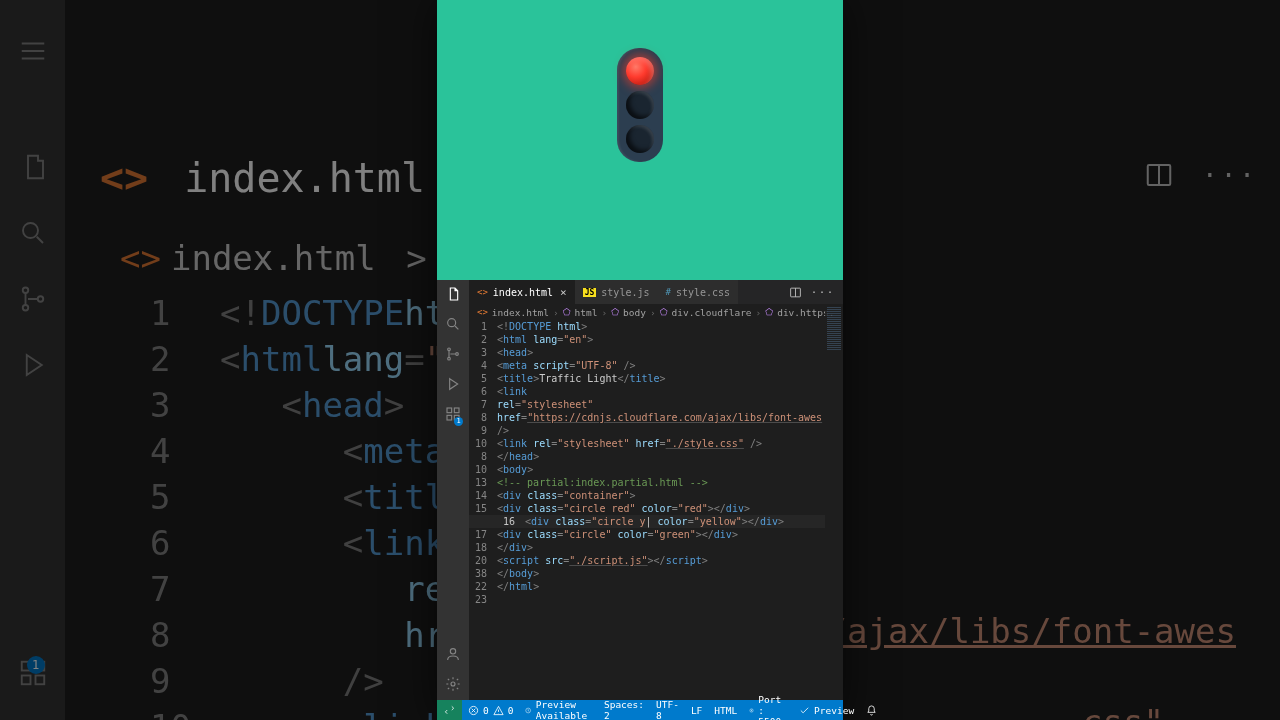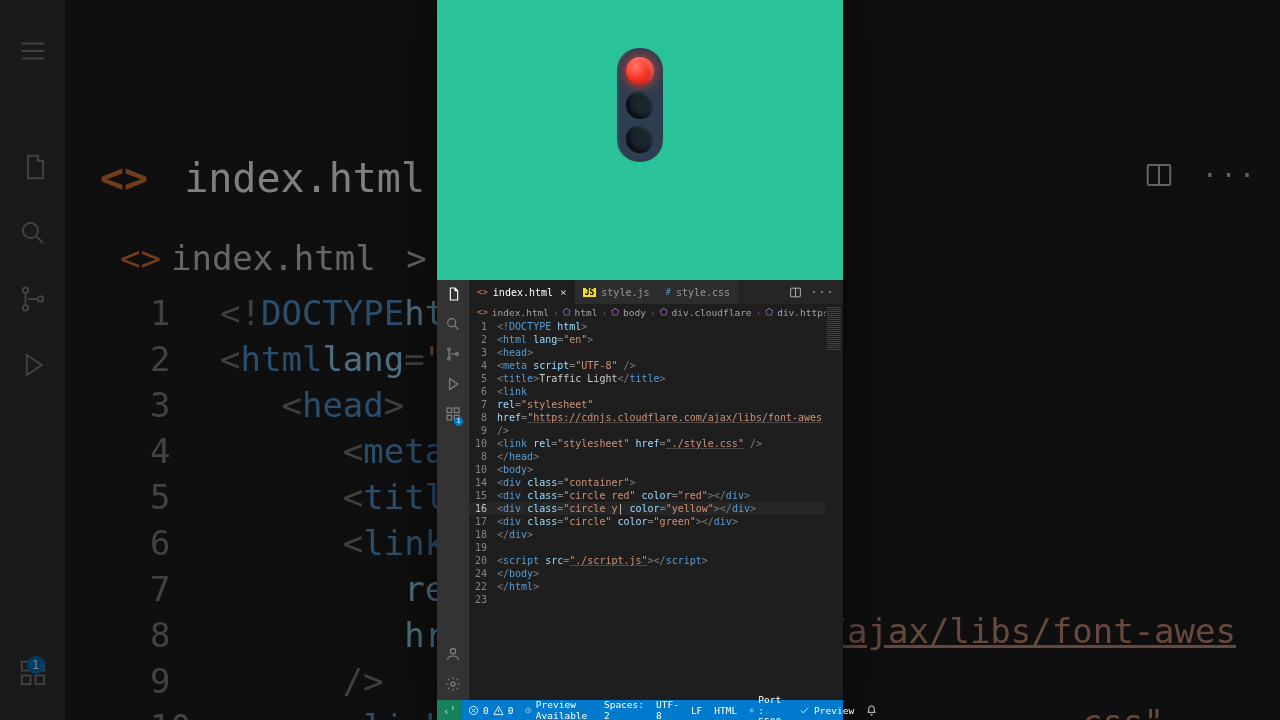--- a/index.html
+++ b/index.html
@@ -110,21 +110,21 @@
   }
   .fg-crumbs .sep{color:#666}
   .fg-crumbs .ico.code{color:#e37933;font-size:9px}
   .fg-crumbs .ico.cube{color:#c58af9;font-size:9px}
   .fg-code{
     position:absolute;left:32px;right:18px;top:40px;bottom:20px;overflow:hidden;
     font-size:10px;line-height:13px;
   }
   .fg-code .row{display:flex;white-space:pre}
   .fg-code .ln{width:28px;text-align:right;color:#858585;padding-right:10px;}
-  .fg-code .lnCur{color:#c6c6c6;}
+  .fg-code .lnCur{color:#c6c6c6;margin-left:28px;}
   .fg-code .row.cur{background:rgba(255,255,255,.04)}
   .pu{color:#808080}.tg{color:#569cd6}.at{color:#9cdcfe}.st{color:#ce9178}
   .lk{color:#ce9178;text-decoration:underline;text-decoration-color:#4b4b4b}
   .cm{color:#6a9955}
   .fg-minimap{
     position:absolute;right:0;top:24px;width:18px;bottom:20px;background:#1e1e1e;opacity:.85;
     padding:3px 2px;
   }
   .fg-minimap div{height:1px;margin-bottom:1px;background:#3a4a5a;}
   .fg-status{
@@ -310,28 +310,28 @@
         <div class="row "><span class="ln ">3</span>  <span class="pu">&lt;</span><span class="tg">head</span><span class="pu">&gt;</span></div>
         <div class="row "><span class="ln ">4</span>    <span class="pu">&lt;</span><span class="tg">meta </span><span class="at">script</span><span class="pu">=</span><span class="st">"UTF-8"</span><span class="pu"> /&gt;</span></div>
         <div class="row "><span class="ln ">5</span>    <span class="pu">&lt;</span><span class="tg">title</span><span class="pu">&gt;</span><span class="">Traffic Light</span><span class="pu">&lt;/</span><span class="tg">title</span><span class="pu">&gt;</span></div>
         <div class="row "><span class="ln ">6</span>    <span class="pu">&lt;</span><span class="tg">link</span></div>
         <div class="row "><span class="ln ">7</span>      <span class="at">rel</span><span class="pu">=</span><span class="st">"stylesheet"</span></div>
         <div class="row "><span class="ln ">8</span>      <span class="at">href</span><span class="pu">=</span><span class="lk">"https://cdnjs.cloudflare.com/ajax/libs/font-awes</span></div>
         <div class="row "><span class="ln ">9</span>    <span class="pu">/&gt;</span></div>
         <div class="row "><span class="ln ">10</span>    <span class="pu">&lt;</span><span class="tg">link </span><span class="at">rel</span><span class="pu">=</span><span class="st">"stylesheet" </span><span class="at">href</span><span class="pu">=</span><span class="lk">"./style.css"</span><span class="pu"> /&gt;</span></div>
         <div class="row "><span class="ln ">8</span>  <span class="pu">&lt;/</span><span class="tg">head</span><span class="pu">&gt;</span></div>
         <div class="row "><span class="ln ">10</span>  <span class="pu">&lt;</span><span class="tg">body</span><span class="pu">&gt;</span></div>
+        <div class="row "><span class="ln ">13</span>    <span class="cm">&lt;!-- partial:index.partial.html --&gt;</span></div>
         <div class="row "><span class="ln ">14</span>    <span class="pu">&lt;</span><span class="tg">div </span><span class="at">class</span><span class="pu">=</span><span class="st">"container"</span><span class="pu">&gt;</span></div>
         <div class="row "><span class="ln ">15</span>      <span class="pu">&lt;</span><span class="tg">div </span><span class="at">class</span><span class="pu">=</span><span class="st">"circle red" </span><span class="at">color</span><span class="pu">=</span><span class="st">"red"</span><span class="pu">&gt;&lt;/</span><span class="tg">div</span><span class="pu">&gt;</span></div>
         <div class="row cur"><span class="ln lnCur">16</span>      <span class="pu">&lt;</span><span class="tg">div </span><span class="at">class</span><span class="pu">=</span><span class="st">"circle y</span><span class="">|</span><span class="st"> </span><span class="at">color</span><span class="pu">=</span><span class="st">"yellow"</span><span class="pu">&gt;&lt;/</span><span class="tg">div</span><span class="pu">&gt;</span></div>
         <div class="row "><span class="ln ">17</span>      <span class="pu">&lt;</span><span class="tg">div </span><span class="at">class</span><span class="pu">=</span><span class="st">"circle" </span><span class="at">color</span><span class="pu">=</span><span class="st">"green"</span><span class="pu">&gt;&lt;/</span><span class="tg">div</span><span class="pu">&gt;</span></div>
         <div class="row "><span class="ln ">18</span>    <span class="pu">&lt;/</span><span class="tg">div</span><span class="pu">&gt;</span></div>
-        <div class="row "><span class="ln ">19</span><span class=""></span></div>
         <div class="row "><span class="ln ">20</span>    <span class="pu">&lt;</span><span class="tg">script </span><span class="at">src</span><span class="pu">=</span><span class="lk">"./script.js"</span><span class="pu">&gt;&lt;/</span><span class="tg">script</span><span class="pu">&gt;</span></div>
-        <div class="row "><span class="ln ">24</span>  <span class="pu">&lt;/</span><span class="tg">body</span><span class="pu">&gt;</span></div>
+        <div class="row "><span class="ln ">38</span>  <span class="pu">&lt;/</span><span class="tg">body</span><span class="pu">&gt;</span></div>
         <div class="row "><span class="ln ">22</span><span class="pu">&lt;/</span><span class="tg">html</span><span class="pu">&gt;</span></div>
         <div class="row "><span class="ln ">23</span><span class=""></span></div>
       </div>
 
     <div class="fg-minimap">
       <div></div>
         <div></div>
         <div></div>
         <div></div>
         <div></div>

